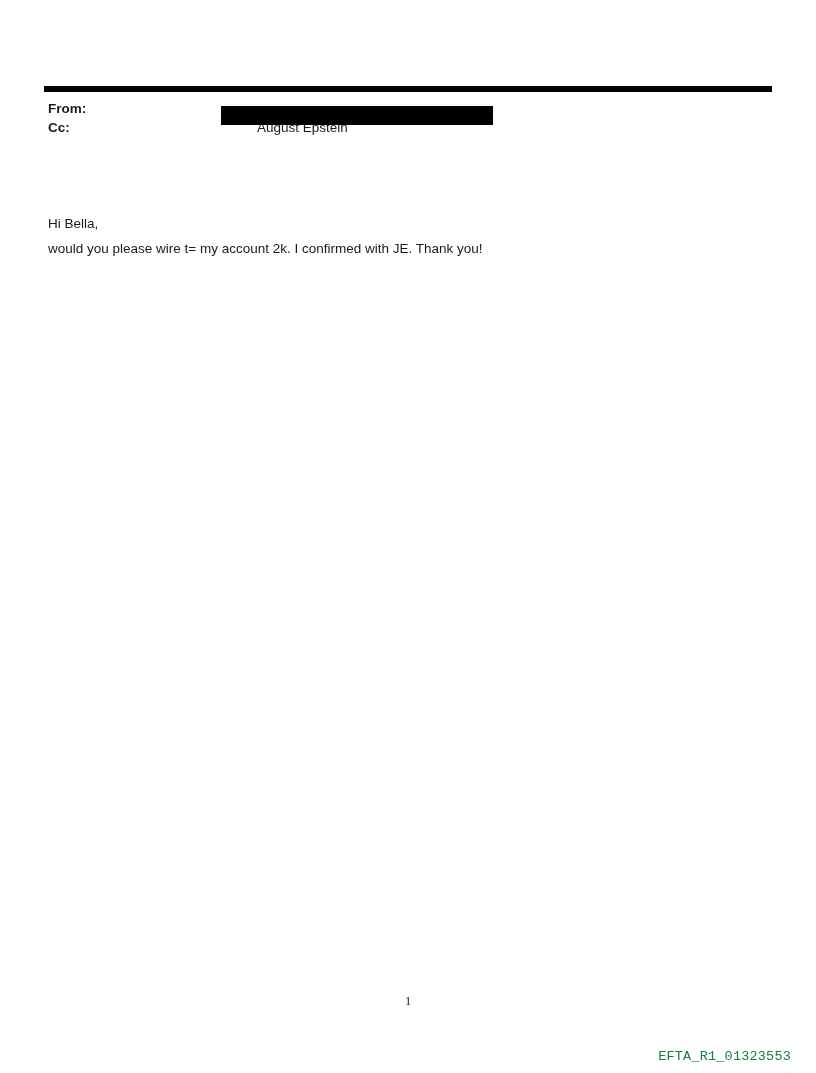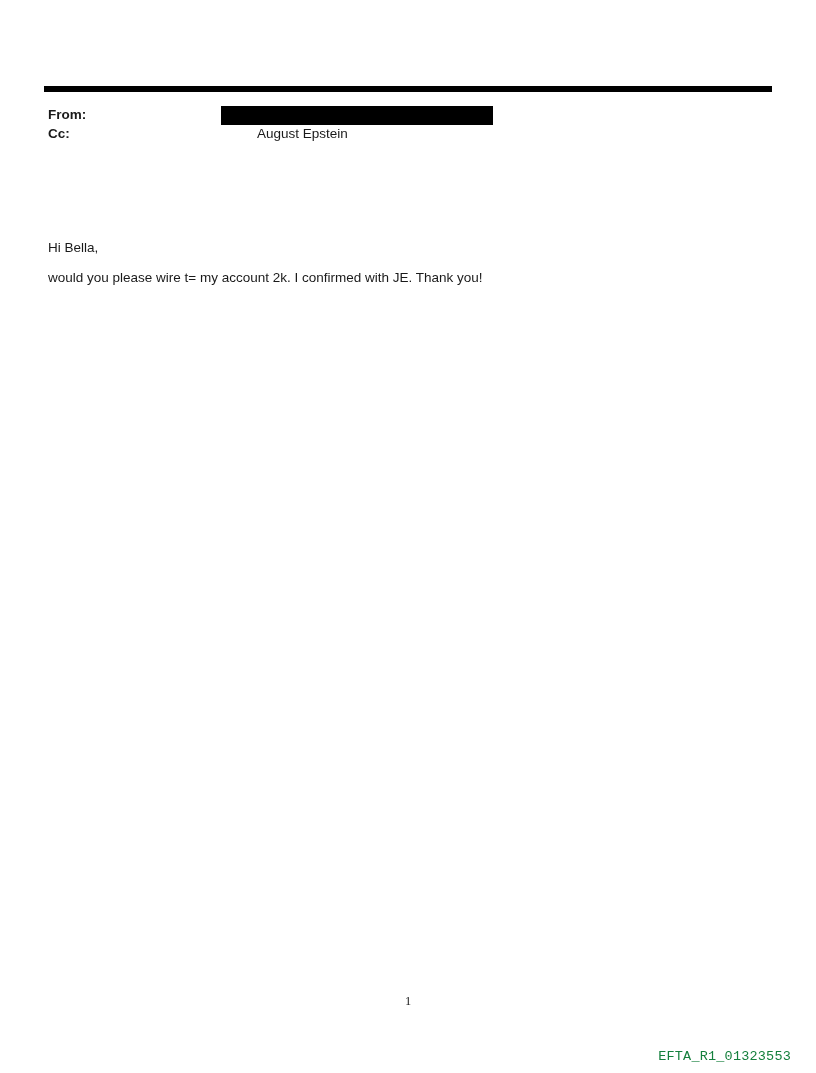--- a/index.html
+++ b/index.html
@@ -20,21 +20,21 @@
     position: absolute;
     left: 44px;
     top: 86px;
     width: 728px;
     height: 6px;
     background: #000000;
   }
   .header-block {
     position: absolute;
     left: 48px;
-    top: 106px;
+    top: 100px;
     width: 700px;
   }
   .header-row {
     display: flex;
     height: 18.6px;
     line-height: 18.6px;
     font-size: 13.5px;
   }
   .header-label {
     display: inline-block;
@@ -54,22 +54,22 @@
     height: 19px;
     background: #000000;
   }
   .body-line {
     position: absolute;
     left: 48px;
     font-size: 13.5px;
     line-height: 19px;
     white-space: nowrap;
   }
-  .greeting { top: 214px; margin-top: 24px; }
-  .message  { top: 268px; }
+  .greeting { top: 214px; }
+  .message  { top: 239px; }
   .page-number {
     position: absolute;
     left: 0;
     top: 994px;
     width: 816px;
     text-align: center;
     font-family: "Liberation Serif", "DejaVu Serif", serif;
     font-size: 12.5px;
     color: #222222;
   }

